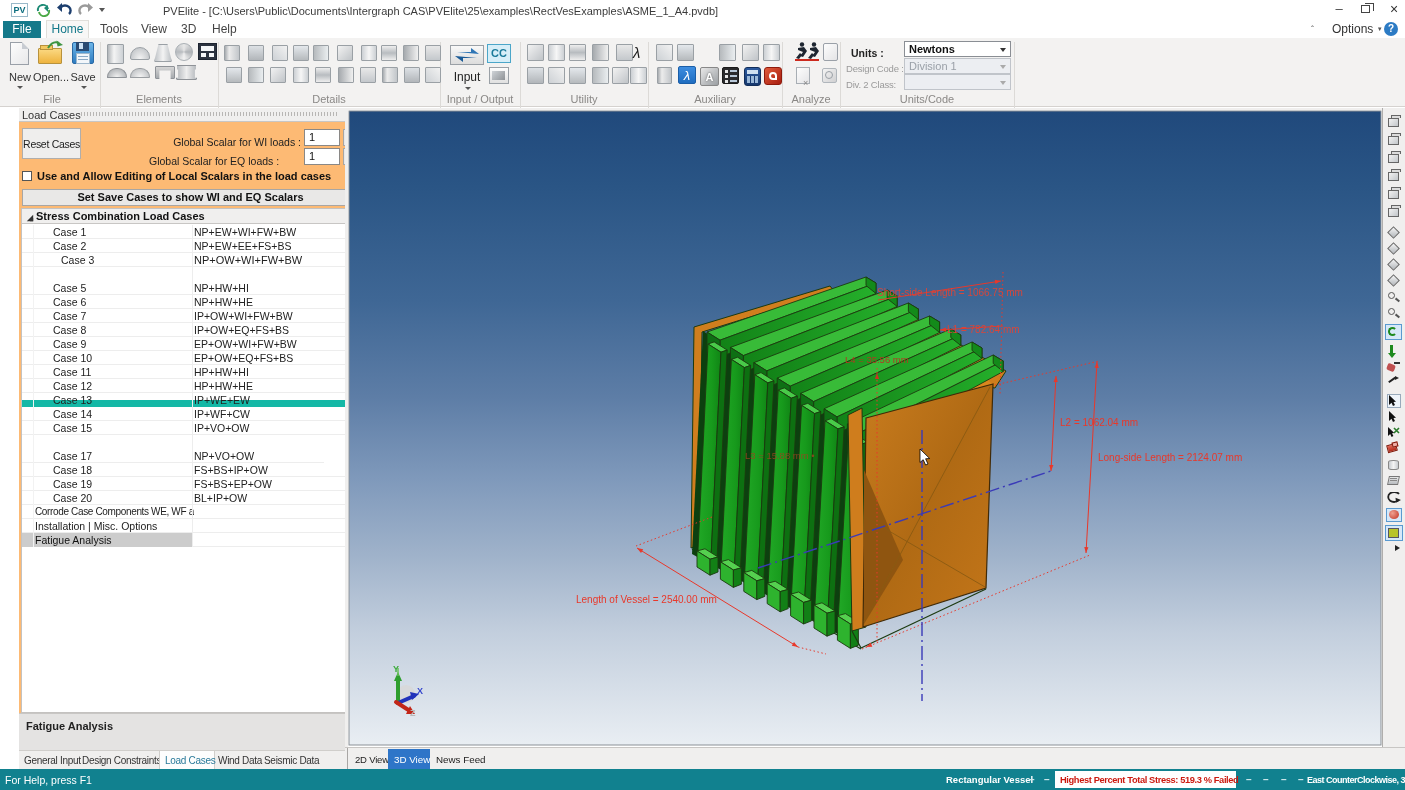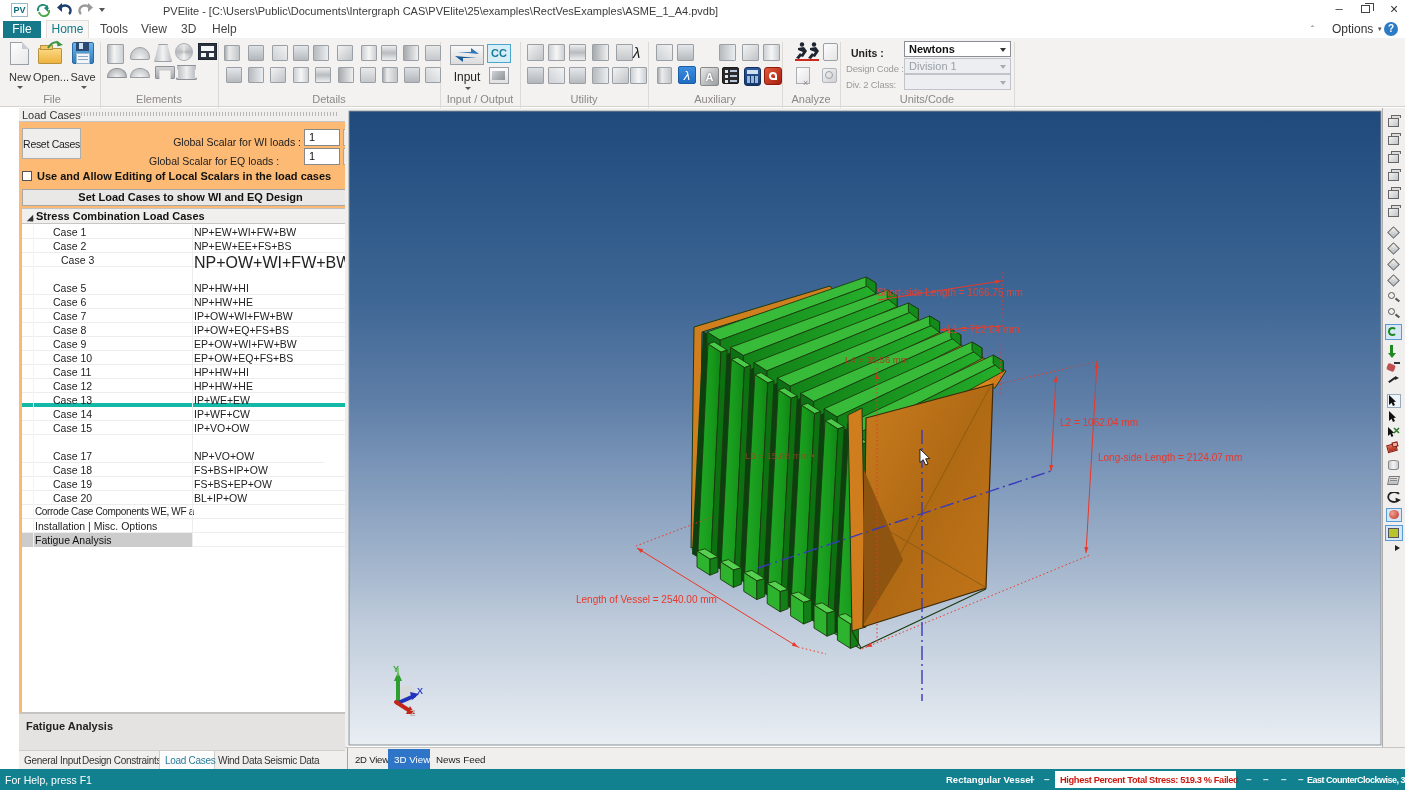--- a/index.html
+++ b/index.html
@@ -188,37 +188,37 @@
 <div class="abs" style="left:3px;top:20px;width:59px;height:31px;background:#efeeed;border:1px solid #b0aeac;font-size:10.5px;color:#222;text-align:center;line-height:30px;letter-spacing:-0.3px;">Reset Cases</div>
  <div class="abs" style="left:130px;top:28px;width:152px;height:11px;font-size:10.5px;color:#222;text-align:right;white-space:nowrap;">Global Scalar for WI loads :</div>
  <div class="abs" style="left:285px;top:21px;width:36px;height:17px;background:#fff;border:1px solid #8a8886;font-size:11px;color:#111;line-height:15px;padding-left:4px;">1</div>
  <div class="abs" style="left:324px;top:21px;width:15px;height:17px;background:#e8e7e6;border:1px solid #a8a6a4;font-size:9px;color:#333;text-align:center;line-height:15px;">˃</div>
  <div class="abs" style="left:130px;top:47px;width:152px;height:11px;font-size:10.5px;color:#222;white-space:nowrap;">Global Scalar for EQ loads :</div>
  <div class="abs" style="left:285px;top:40px;width:36px;height:17px;background:#fff;border:1px solid #8a8886;font-size:11px;color:#111;line-height:15px;padding-left:4px;">1</div>
  <div class="abs" style="left:324px;top:40px;width:15px;height:17px;background:#e8e7e6;border:1px solid #a8a6a4;font-size:9px;color:#333;text-align:center;line-height:15px;">˃</div>
 
  <div class="abs" style="left:3px;top:63px;width:10px;height:10px;background:#fff;border:1px solid #555;"></div>
  <div class="abs" style="left:18px;top:62px;font-size:11px;color:#111;font-weight:bold;">Use and Allow Editing of Local Scalars in the load cases</div>
-<div class="abs" style="left:3px;top:81px;width:337px;height:17px;background:#e9e8e7;border:1px solid #a8a6a4;font-size:11px;color:#111;font-weight:bold;text-align:center;line-height:15px;">Set Load Cases to show WI and EQ Design</div>
+<div class="abs" style="left:3px;top:81px;width:337px;height:17px;background:#e9e8e7;border:1px solid #a8a6a4;font-size:11px;color:#111;font-weight:bold;text-align:center;line-height:15px;">Set Save Cases to show WI and EQ Scalars</div>
     <div class="abs" style="left:2px;top:100px;width:337px;height:505px;background:#fff;border:1px solid #c4c2c0;">
       <div class="abs" style="left:0;top:0;width:335px;height:15px;background:#f0efee;border-bottom:1px solid #c8c6c4;">
         <span class="abs" style="left:4px;top:5px;width:0;height:0;border-left:4px solid transparent;border-top:4px solid transparent;border-right:4px solid #333;border-bottom:4px solid #333;transform:scale(0.8);"></span>
         <span class="abs" style="left:14px;top:1px;font-size:11px;font-weight:bold;color:#111;">Stress Combination Load Cases</span>
       </div>
       <div class="abs" style="left:0;top:16px;width:335px;height:14px;border-bottom:1px solid #ededed;">
         <span class="abs" style="left:31px;top:1px;font-size:10.5px;color:#222;">Case 1</span>
         <span class="abs" style="left:172px;top:1px;font-size:10.5px;color:#222;">NP+EW+WI+FW+BW</span>
       </div>
       <div class="abs" style="left:0;top:30px;width:335px;height:14px;border-bottom:1px solid #ededed;">
         <span class="abs" style="left:31px;top:1px;font-size:10.5px;color:#222;">Case 2</span>
         <span class="abs" style="left:172px;top:1px;font-size:10.5px;color:#222;">NP+EW+EE+FS+BS</span>
       </div>
       <div class="abs" style="left:0;top:44px;width:335px;height:14px;border-bottom:1px solid #ededed;">
         <span class="abs" style="left:39px;top:1px;font-size:10.5px;color:#222;">Case 3</span>
-        <span class="abs" style="left:172px;top:1px;font-size:16px;color:#222;">NP+OW+WI+FW+BW</span>
+        <span class="abs" style="left:172px;top:1px;font-size:11px;color:#222;">NP+OW+WI+FW+BW</span>
       </div>
       <div class="abs" style="left:0;top:72px;width:335px;height:14px;border-bottom:1px solid #ededed;">
         <span class="abs" style="left:31px;top:1px;font-size:10.5px;color:#222;">Case 5</span>
         <span class="abs" style="left:172px;top:1px;font-size:10.5px;color:#222;text-align:right;">NP+HW+HI</span>
       </div>
       <div class="abs" style="left:0;top:86px;width:335px;height:14px;border-bottom:1px solid #ededed;">
         <span class="abs" style="left:31px;top:1px;font-size:10.5px;color:#222;">Case 6</span>
         <span class="abs" style="left:172px;top:1px;font-size:10.5px;color:#222;">NP+HW+HE</span>
       </div>
       <div class="abs" style="left:0;top:100px;width:335px;height:14px;border-bottom:1px solid #ededed;">
@@ -238,21 +238,21 @@
         <span class="abs" style="left:172px;top:1px;font-size:10.5px;color:#222;">EP+OW+EQ+FS+BS</span>
       </div>
       <div class="abs" style="left:0;top:156px;width:335px;height:14px;border-bottom:1px solid #ededed;">
         <span class="abs" style="left:31px;top:1px;font-size:10.5px;color:#222;">Case 11</span>
         <span class="abs" style="left:172px;top:1px;font-size:10.5px;color:#222;">HP+HW+HI</span>
       </div>
       <div class="abs" style="left:0;top:170px;width:335px;height:14px;border-bottom:1px solid #ededed;text-decoration:underline;">
         <span class="abs" style="left:31px;top:1px;font-size:10.5px;color:#222;">Case 12</span>
         <span class="abs" style="left:172px;top:1px;font-size:10.5px;color:#222;">HP+HW+HE</span>
       </div>
-      <div class="abs" style="left:0;top:184px;width:395px;height:14px;border-bottom:4px solid #14b8a6;text-decoration:underline;">
+      <div class="abs" style="left:0;top:184px;width:395px;height:14px;border-bottom:7px solid #14b8a6;text-decoration:underline;">
         <span class="abs" style="left:31px;top:1px;font-size:10.5px;color:#222;">Case 13</span>
         <span class="abs" style="left:172px;top:1px;font-size:10.5px;color:#222;">IP+WE+EW</span>
       </div>
       <div class="abs" style="left:0;top:198px;width:335px;height:14px;border-bottom:1px solid #ededed;">
         <span class="abs" style="left:31px;top:1px;font-size:10.5px;color:#222;">Case 14</span>
         <span class="abs" style="left:172px;top:1px;font-size:10.5px;color:#222;">IP+WF+CW</span>
       </div>
       <div class="abs" style="left:0;top:212px;width:335px;height:14px;border-bottom:1px solid #ededed;">
         <span class="abs" style="left:31px;top:1px;font-size:10.5px;color:#222;">Case 15</span>
         <span class="abs" style="left:172px;top:1px;font-size:10.5px;color:#222;">IP+VO+OW</span>

